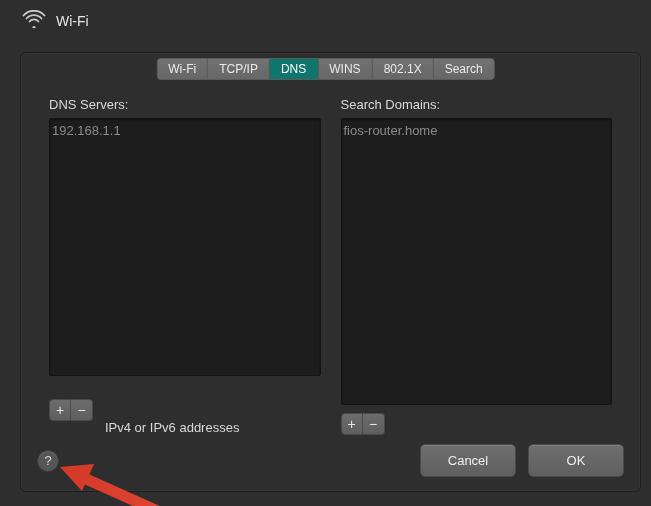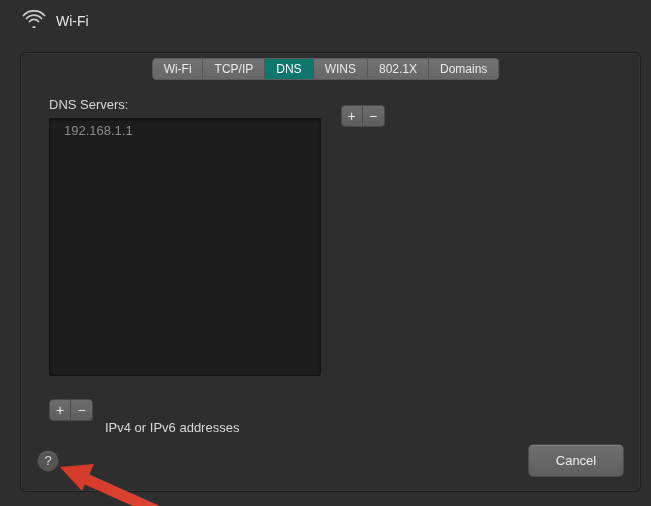--- a/index.html
+++ b/index.html
@@ -86,21 +86,21 @@
     font-size: 13px;
     color: #d8d8d8;
     margin-bottom: 6px;
   }
   .listbox {
     flex: 1;
     background: #1d1d1d;
     border: 1px solid #141414;
     border-radius: 2px;
     box-shadow: inset 0 1px 2px rgba(0,0,0,0.5);
-    padding: 4px 14px;
+    padding: 4px 2px;
     color: #8a8a8a;
     font-size: 13px;
     overflow: hidden;
   }
 
   .list-controls {
     display: flex;
     align-items: center;
     margin-top: 8px;
     gap: 0;
@@ -182,49 +182,54 @@
   </span>
   <span class="title">Wi-Fi</span>
 </div>
 
 <div class="tabbar">
   <div class="tab">Wi-Fi</div>
   <div class="tab">TCP/IP</div>
   <div class="tab active">DNS</div>
   <div class="tab">WINS</div>
   <div class="tab">802.1X</div>
-  <div class="tab">Domains</div>
+  <div class="tab">Search</div>
 </div>
 
 <div class="frame">
   <div class="content">
     <div class="col">
       <div class="col-label">DNS Servers:</div>
       <div class="listbox">
         <div>192.168.1.1</div>
       </div>
       <div class="list-controls">
         <div class="sqbtn left">+</div>
         <div class="sqbtn right">−</div>
         <div class="hint">IPv4 or IPv6 addresses</div>
       </div>
     </div>
 
     <div class="col">
+      <div class="col-label">Search Domains:</div>
+      <div class="listbox">
+        <div>fios-router.home</div>
+      </div>
       <div class="list-controls">
         <div class="sqbtn left">+</div>
         <div class="sqbtn right">−</div>
       </div>
     </div>
   </div>
 
   <div class="footer">
     <div class="help">?</div>
     <div class="actions">
       <div class="btn">Cancel</div>
+      <div class="btn">OK</div>
     </div>
   </div>
 </div>
 
 <svg class="arrow" width="651" height="506">
   <defs>
     <linearGradient id="arr" x1="0" y1="0" x2="1" y2="0">
       <stop offset="0%" stop-color="#d63b2a"></stop>
       <stop offset="100%" stop-color="#e44b36"></stop>
     </linearGradient>

